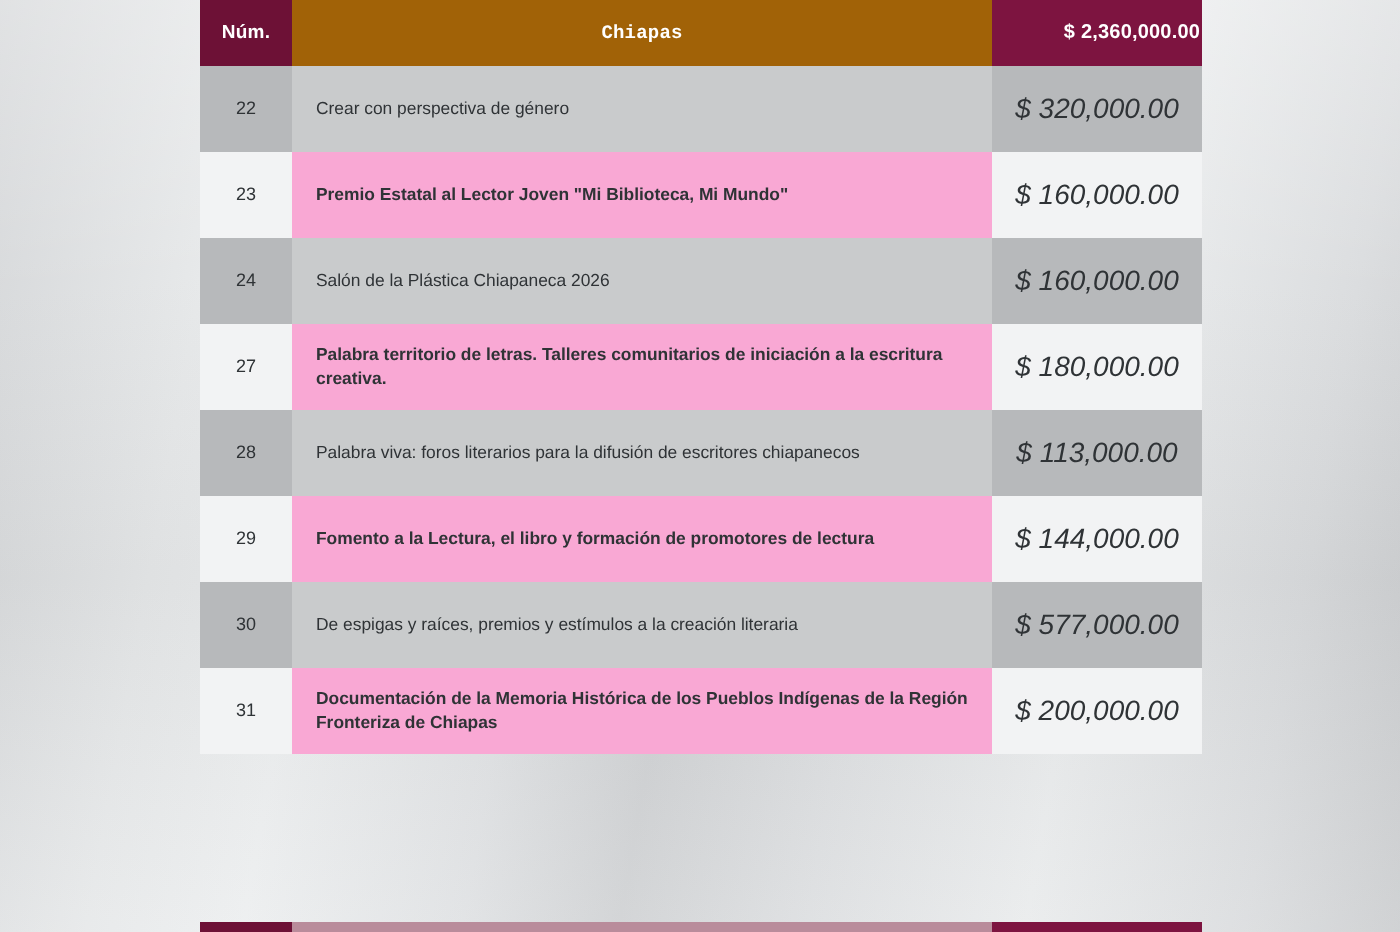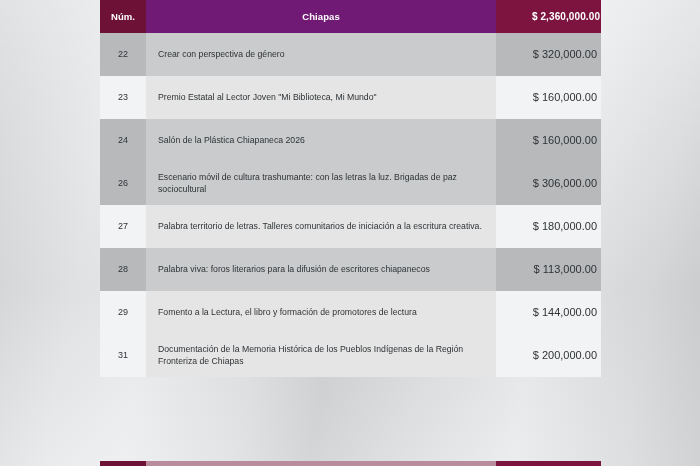--- a/index.html
+++ b/index.html
@@ -60,21 +60,21 @@
     height: 33px;
     color: #ffffff;
     font-size: 9.5px;
     font-weight: bold;
     text-align: center;
     vertical-align: middle;
     letter-spacing: 0.1px;
     white-space: nowrap;
   }
   th.h-num    { background: #6d1136; margin-left: 29px; }
-  th.h-desc   { background: #701a75; }
+  th.h-desc   { background: #a16207; font-family: Liberation Mono, monospace; }
   th.h-amount { background: #7d1440; font-size: 10px; padding-left: 35px; }
 
   
   tbody td {
     font-size: 8.7px;
     color: #2f3336;
     vertical-align: middle;
     line-height: 1.32;
     padding: 5px 4px;
     margin-top: 48px;
@@ -83,34 +83,35 @@
   td.t-num {
     text-align: center;
     font-size: 9px;
   }
   td.t-desc {
     text-align: left;
     padding-left: 12px;
     padding-right: 12px;
   }
   td.t-amount {
-    text-align: right;
-    font-size: 11px;
+    text-align: center;
+    font-size: 14px;
     white-space: nowrap;
+    font-style: italic;
   }
 
   
   tr.row-shaded td.t-num,
   tr.row-shaded td.t-amount { background: #b7b9bb; }
   tr.row-shaded td.t-desc   { background: #c9cbcc; }
 
   
   tr.row-light td.t-num,
   tr.row-light td.t-amount { background: #f2f3f4; }
-  tr.row-light td.t-desc   { background: #e5e5e5; }
+  tr.row-light td.t-desc   { background: #f9a8d4; font-weight: bold; }
 
   tbody tr { height: 43px; }
 
   
   .bottom-strip {
     position: absolute;
     left: 100px;
     bottom: 0;
     width: 501px;
     height: 5px;
@@ -148,39 +149,39 @@
         <tr class="row-light">
           <td class="t-num">23</td>
           <td class="t-desc">Premio Estatal al Lector Joven "Mi Biblioteca, Mi Mundo"</td>
           <td class="t-amount">$ 160,000.00</td>
         </tr>
         <tr class="row-shaded">
           <td class="t-num">24</td>
           <td class="t-desc">Salón de la Plástica Chiapaneca 2026</td>
           <td class="t-amount">$ 160,000.00</td>
         </tr>
-        <tr class="row-shaded">
-          <td class="t-num">26</td>
-          <td class="t-desc">Escenario móvil de cultura trashumante: con las letras la luz. Brigadas de paz sociocultural</td>
-          <td class="t-amount">$ 306,000.00</td>
-        </tr>
         <tr class="row-light">
           <td class="t-num">27</td>
           <td class="t-desc">Palabra territorio de letras. Talleres comunitarios de iniciación a la escritura creativa.</td>
           <td class="t-amount">$ 180,000.00</td>
         </tr>
         <tr class="row-shaded">
           <td class="t-num">28</td>
           <td class="t-desc">Palabra viva: foros literarios para la difusión de escritores chiapanecos</td>
           <td class="t-amount">$ 113,000.00</td>
         </tr>
         <tr class="row-light">
           <td class="t-num">29</td>
           <td class="t-desc">Fomento a la Lectura, el libro y formación de promotores de lectura</td>
           <td class="t-amount">$ 144,000.00</td>
+        </tr>
+        <tr class="row-shaded">
+          <td class="t-num">30</td>
+          <td class="t-desc">De espigas y raíces, premios y estímulos a la creación literaria</td>
+          <td class="t-amount">$ 577,000.00</td>
         </tr>
         <tr class="row-light">
           <td class="t-num">31</td>
           <td class="t-desc">Documentación de la Memoria Histórica de los Pueblos Indígenas de la Región Fronteriza de Chiapas</td>
           <td class="t-amount">$ 200,000.00</td>
         </tr>
       </tbody>
   </table>
 </div>
 

